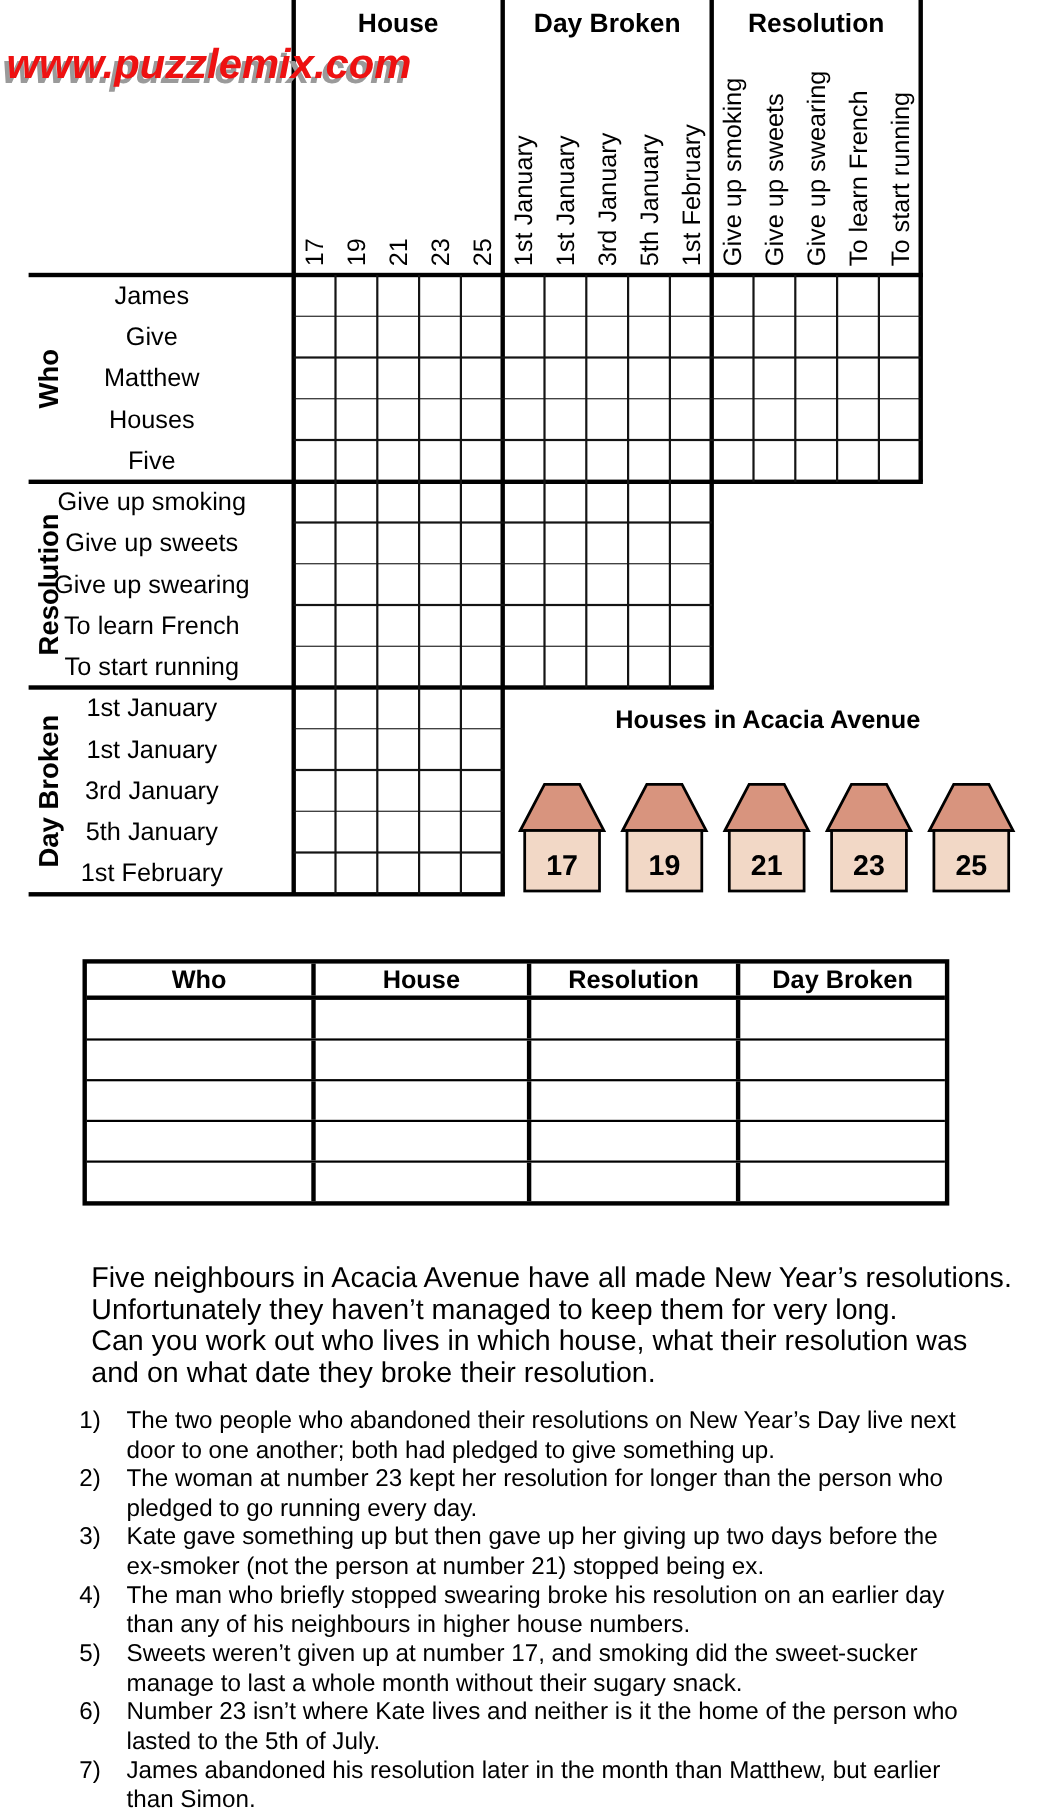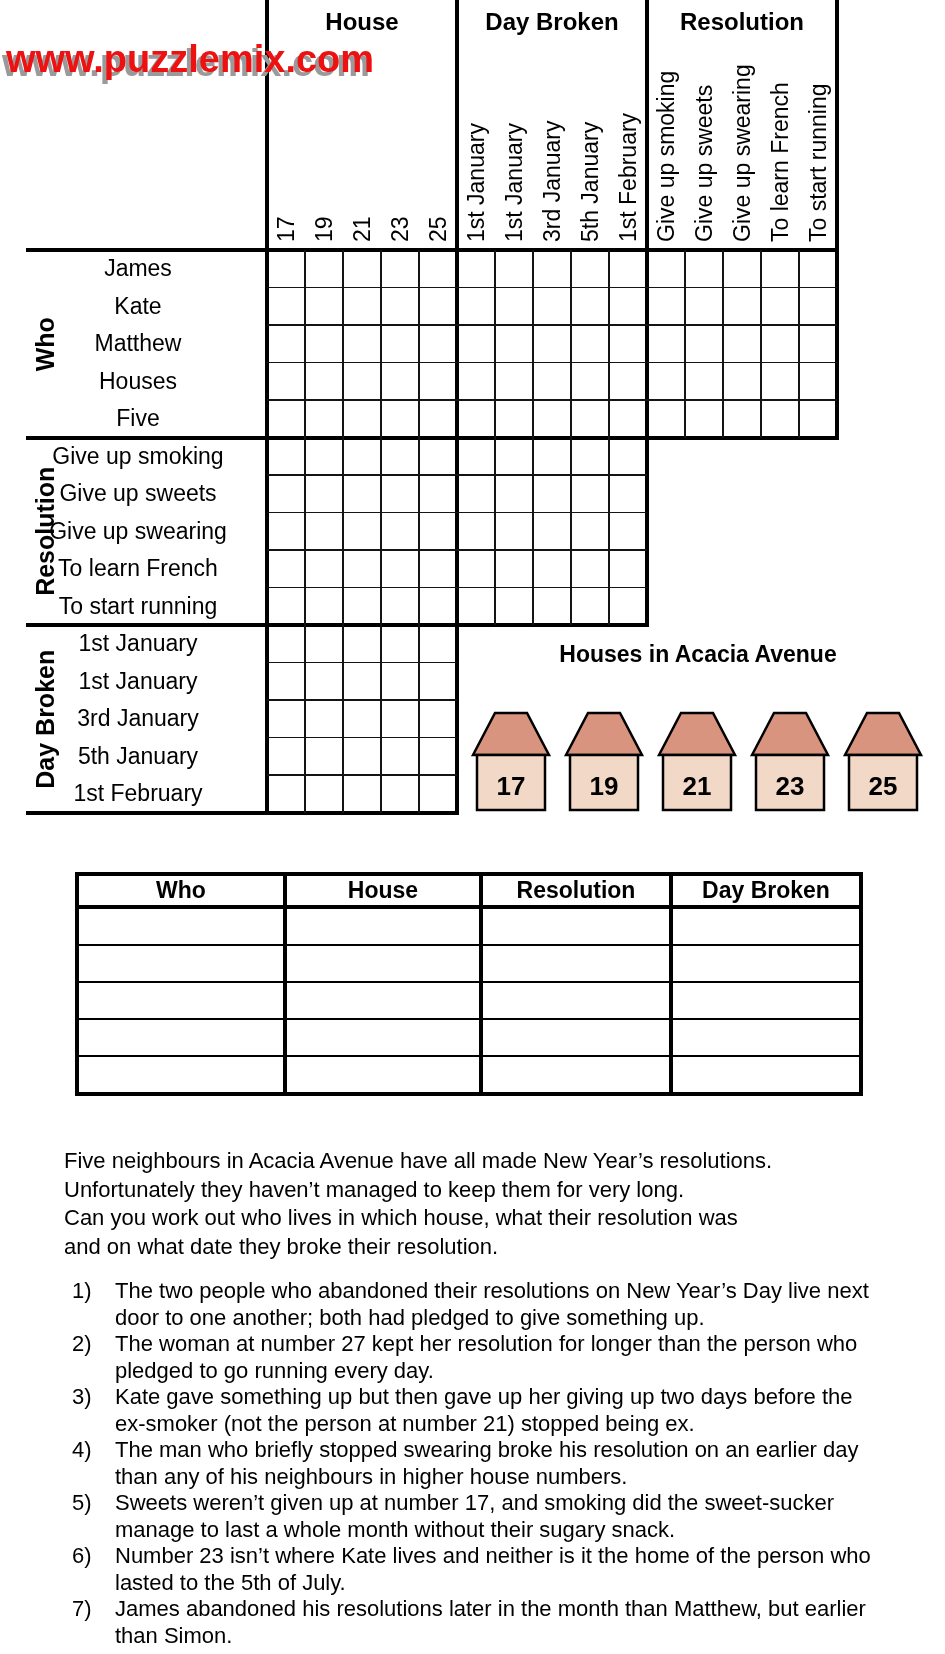--- a/index.html
+++ b/index.html
@@ -57,36 +57,36 @@
   .at-row.header{height:29px;border-bottom:4px solid #000;}
   .at-row.data{height:35px;}
   .at-row.data.mid{border-bottom:2.5px solid #000;}
   .at-cell{box-sizing:border-box;height:100%;}
   .at-cell.vline{border-right:4px solid #000;}
   .at-cell.head{
     font-size:23px;font-weight:bold;text-align:center;line-height:29px;
   }
   
   #intro{
-    position:absolute;left:64px;top:1147px;width:860px;
-    font-size:22px;line-height:28.5px;white-space:pre;z-index:10;
+    position:absolute;left:83px;top:1147px;width:860px;
+    font-size:26px;line-height:28.5px;white-space:pre;z-index:10;
   }
   #clues{
     position:absolute;left:72px;top:1278px;width:873px;margin:0;padding:0;
     list-style:none;z-index:10;
   }
   .clue{display:flex;font-size:22px;line-height:26.5px;}
   .clue .num{width:43px;flex:0 0 43px;}
   .clue .txt{flex:1;white-space:pre;}
 </style>
 </head>
 <body>
 
 <div id="page">
-  <div id="watermark" style="color: rgb(238, 17, 17); text-shadow: rgb(154, 154, 154) -4px 4px 0px;">www.puzzlemix.com</div>
+  <div id="watermark" style="color: rgb(238, 17, 17); text-shadow: rgb(154, 154, 154) -4px 4px 0px; font-style: italic;">www.puzzlemix.com</div>
   <div id="grid-layer">
       <div class="gline" style="left: 265px; top: 0px; width: 4px; height: 812.5px;"></div>
       <div class="gline" style="left: 455px; top: 0px; width: 4px; height: 812.5px;"></div>
       <div class="gline" style="left: 645px; top: 0px; width: 4px; height: 625px;"></div>
       <div class="gline" style="left: 835px; top: 0px; width: 4px; height: 437.5px;"></div>
       <div class="gline" style="left: 26px; top: 248px; width: 813px; height: 4px;"></div>
       <div class="gline" style="left: 26px; top: 435.5px; width: 813px; height: 4px;"></div>
       <div class="gline" style="left: 26px; top: 623px; width: 623px; height: 4px;"></div>
       <div class="gline" style="left: 26px; top: 810.5px; width: 433px; height: 4px;"></div>
       <div class="gline thin" style="left: 304.2px; top: 250px; width: 1.6px; height: 562.5px;"></div>
@@ -275,21 +275,21 @@
       <div class="col-label" style="left: 501px; top: 242px;">1st January</div>
       <div class="col-label" style="left: 539px; top: 242px;">3rd January</div>
       <div class="col-label" style="left: 577px; top: 242px;">5th January</div>
       <div class="col-label" style="left: 615px; top: 242px;">1st February</div>
       <div class="col-label" style="left: 653px; top: 242px;">Give up smoking</div>
       <div class="col-label" style="left: 691px; top: 242px;">Give up sweets</div>
       <div class="col-label" style="left: 729px; top: 242px;">Give up swearing</div>
       <div class="col-label" style="left: 767px; top: 242px;">To learn French</div>
       <div class="col-label" style="left: 805px; top: 242px;">To start running</div>
       <div class="row-label" style="top: 250px; height: 37.5px; line-height: 37.5px;">James</div>
-      <div class="row-label" style="top: 287.5px; height: 37.5px; line-height: 37.5px;">Kate</div>
+      <div class="row-label" style="top: 287.5px; height: 37.5px; line-height: 37.5px;">Give</div>
       <div class="row-label" style="top: 325px; height: 37.5px; line-height: 37.5px;">Matthew</div>
       <div class="row-label" style="top: 362.5px; height: 37.5px; line-height: 37.5px;">Houses</div>
       <div class="row-label" style="top: 400px; height: 37.5px; line-height: 37.5px;">Five</div>
       <div class="row-group-label" style="left: 30px; top: 437.5px; width: 187.5px;">Who</div>
       <div class="row-label" style="top: 437.5px; height: 37.5px; line-height: 37.5px;">Give up smoking</div>
       <div class="row-label" style="top: 475px; height: 37.5px; line-height: 37.5px;">Give up sweets</div>
       <div class="row-label" style="top: 512.5px; height: 37.5px; line-height: 37.5px;">Give up swearing</div>
       <div class="row-label" style="top: 550px; height: 37.5px; line-height: 37.5px;">To learn French</div>
       <div class="row-label" style="top: 587.5px; height: 37.5px; line-height: 37.5px;">To start running</div>
       <div class="row-group-label" style="left: 30px; top: 625px; width: 187.5px;">Resolution</div>
@@ -371,21 +371,21 @@
 Can you work out who lives in which house, what their resolution was
 and on what date they broke their resolution.</div>
   <ol id="clues">
       <li class="clue">
         <span class="num">1)</span>
         <span class="txt">The two people who abandoned their resolutions on New Year’s Day live next
 door to one another; both had pledged to give something up.</span>
       </li>
       <li class="clue">
         <span class="num">2)</span>
-        <span class="txt">The woman at number 27 kept her resolution for longer than the person who
+        <span class="txt">The woman at number 23 kept her resolution for longer than the person who
 pledged to go running every day.</span>
       </li>
       <li class="clue">
         <span class="num">3)</span>
         <span class="txt">Kate gave something up but then gave up her giving up two days before the
 ex-smoker (not the person at number 21) stopped being ex.</span>
       </li>
       <li class="clue">
         <span class="num">4)</span>
         <span class="txt">The man who briefly stopped swearing broke his resolution on an earlier day
@@ -396,17 +396,17 @@
         <span class="txt">Sweets weren’t given up at number 17, and smoking did the sweet-sucker
 manage to last a whole month without their sugary snack.</span>
       </li>
       <li class="clue">
         <span class="num">6)</span>
         <span class="txt">Number 23 isn’t where Kate lives and neither is it the home of the person who
 lasted to the 5th of July.</span>
       </li>
       <li class="clue">
         <span class="num">7)</span>
-        <span class="txt">James abandoned his resolutions later in the month than Matthew, but earlier
+        <span class="txt">James abandoned his resolution later in the month than Matthew, but earlier
 than Simon.</span>
       </li>
     </ol>
 </div>
 
 </body></html>

